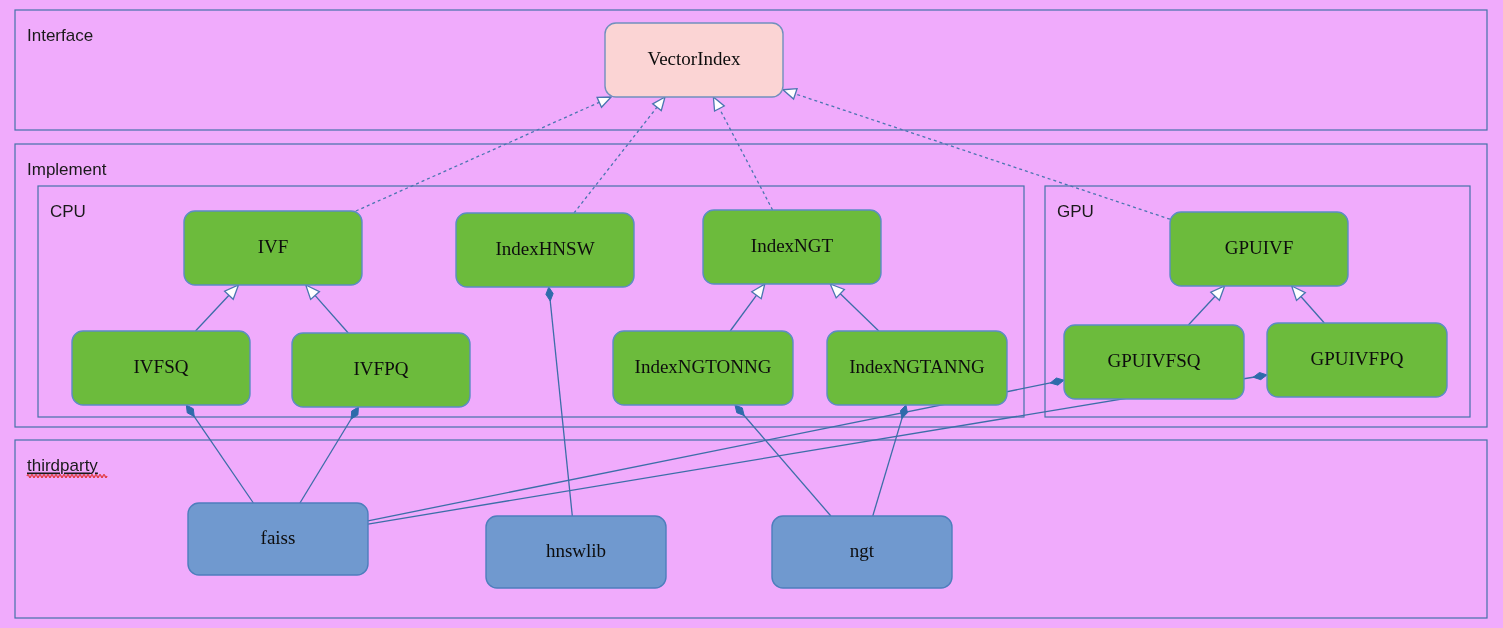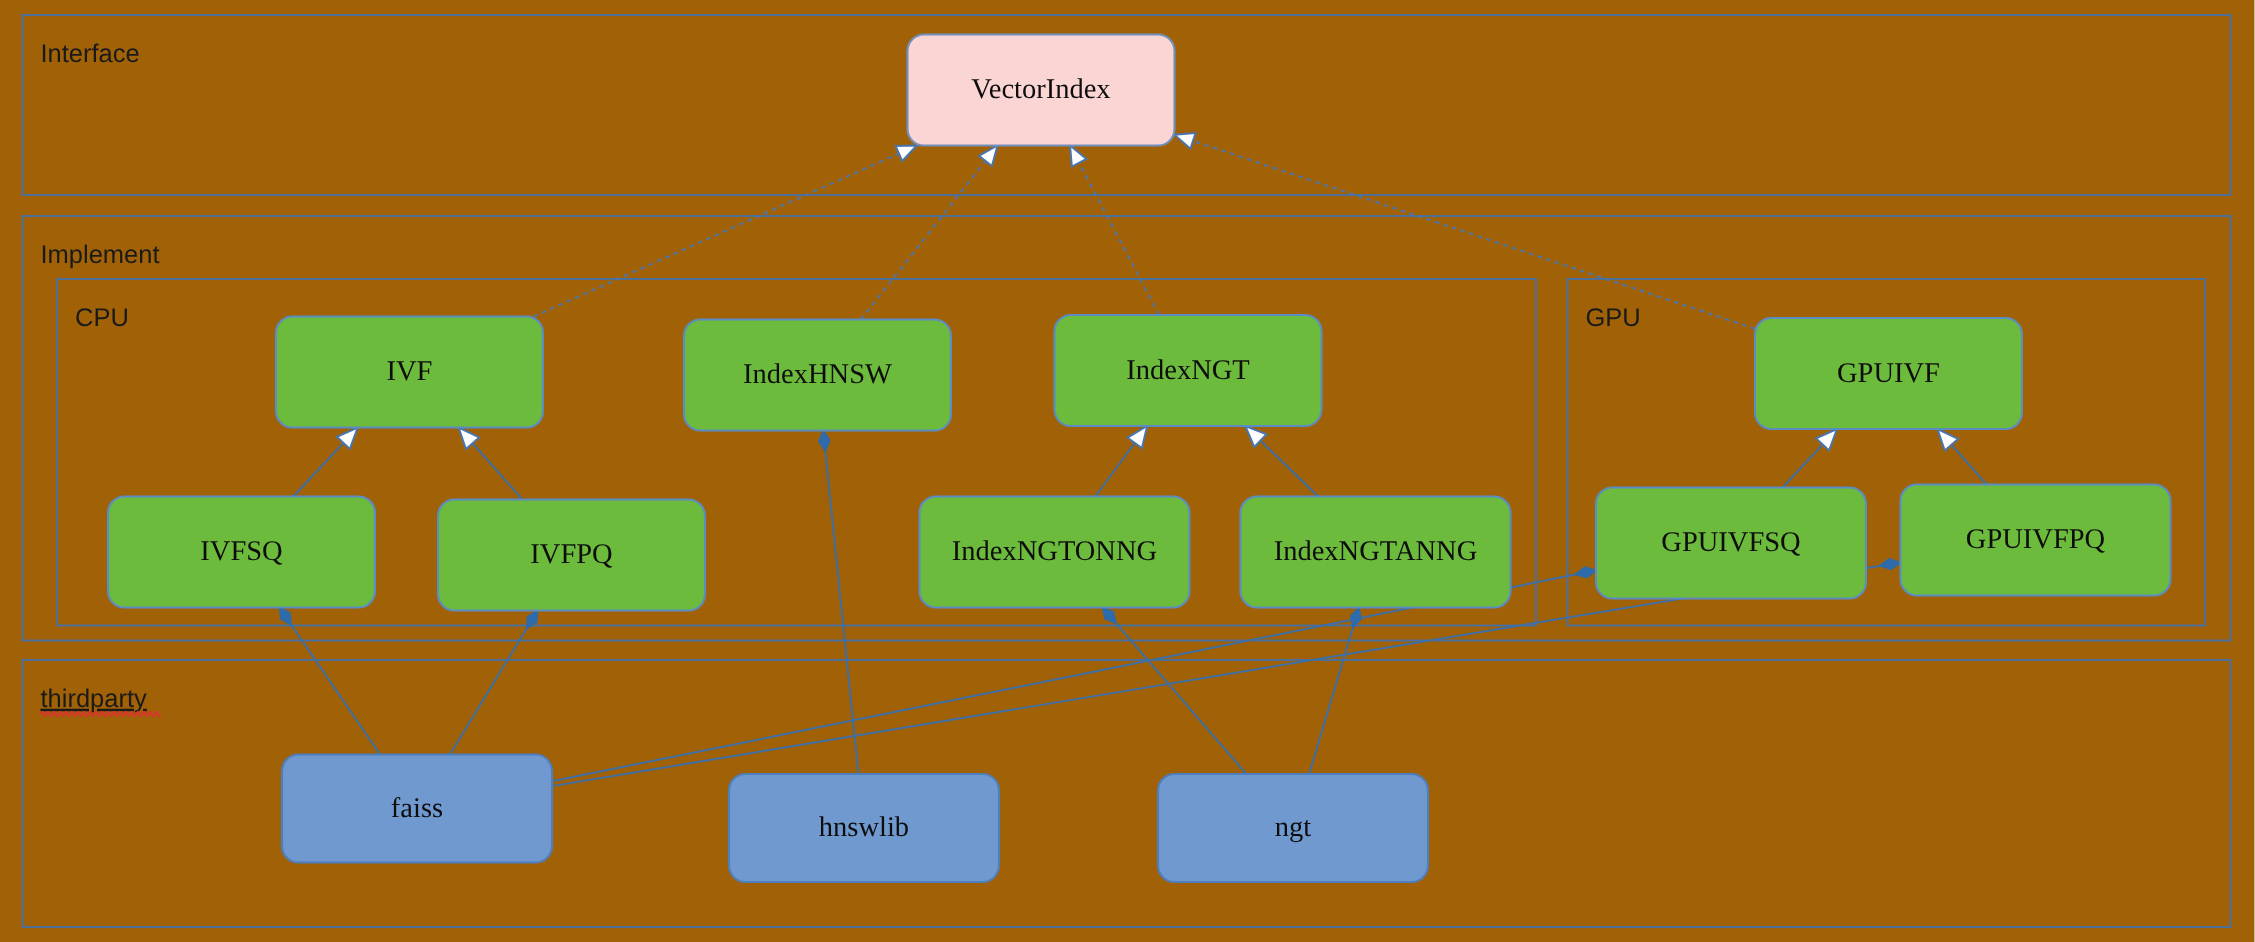--- a/index.html
+++ b/index.html
@@ -4,21 +4,21 @@
 <style>
   html, body {
     margin: 0;
     padding: 0;
     background: #ffffff;
   }
   #canvas-root {
     position: relative;
     width: 1503px;
     height: 628px;
-    background: #a16207;
+    background: #f0abfc;
     font-family: "Liberation Sans", sans-serif;
     overflow: hidden;
   }
   svg.diagram {
     position: absolute;
     top: 0;
     left: 0;
     width: 1503px;
     height: 628px;
   }

